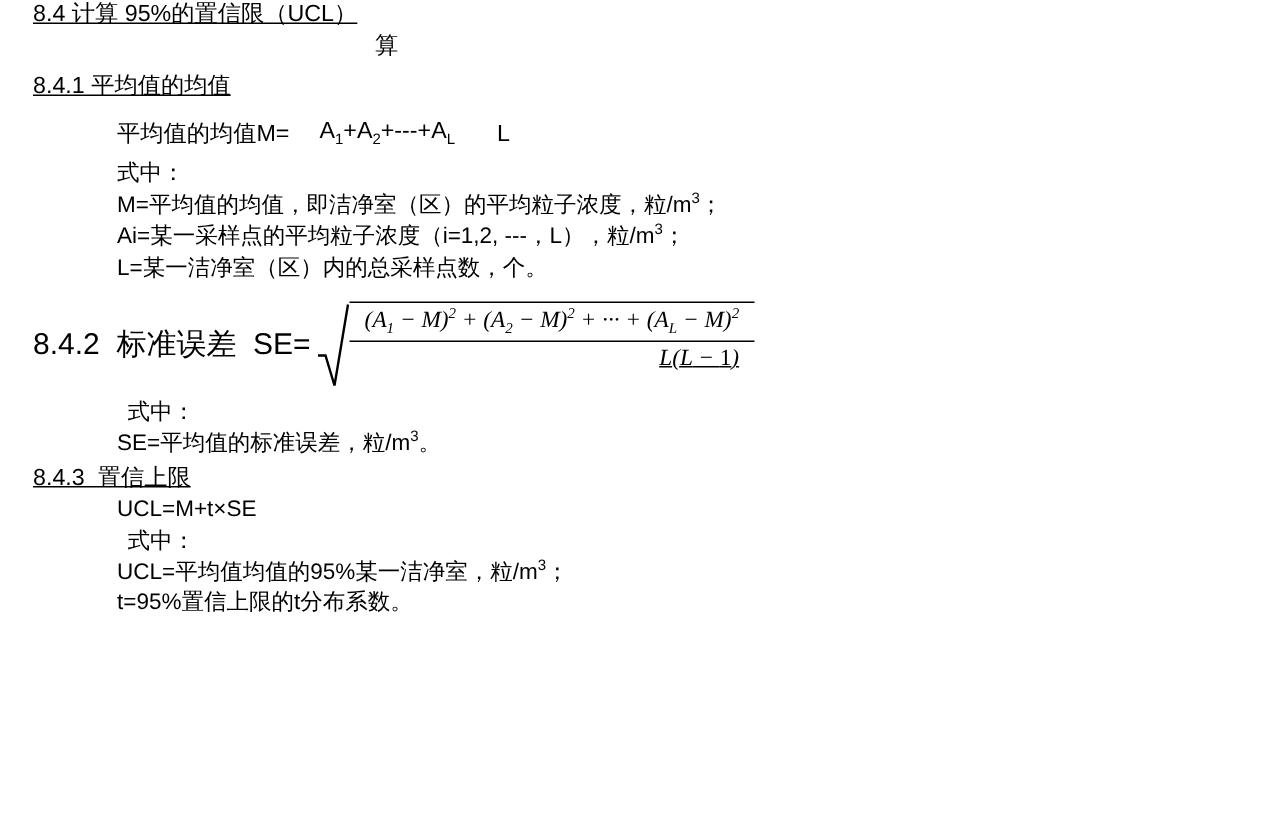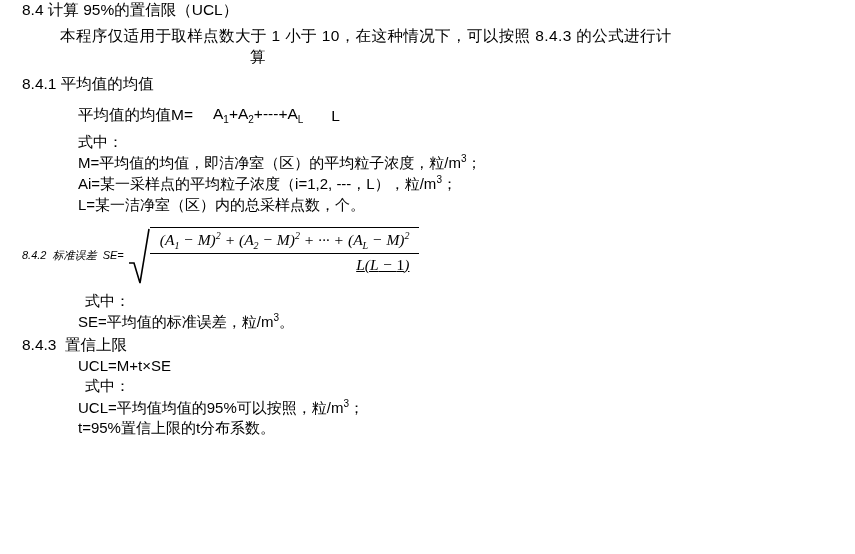--- a/index.html
+++ b/index.html
@@ -21,20 +21,21 @@
     height: 554px;
     padding: 0;
   }
   .line {
     white-space: pre;
     line-height: 1.35;
   }
   .sec-title {
     margin-left: 22px;
     font-size: 15.5px;
+    text-decoration: underline;
   }
   .indent-body {
     margin-left: 78px;
     font-size: 15px;
   }
   .intro {
     margin-left: 60px;
     margin-top: 5px;
     font-size: 15.5px;
     letter-spacing: 0.4px;
@@ -84,23 +85,22 @@
     white-space: pre;
   }
   
   .serow {
     display: flex;
     align-items: center;
     margin-top: 12px;
     margin-left: 22px;
   }
   .selabel {
-    font-size: 11px;
-    white-space: pre;
-    font-style: italic;
+    font-size: 20px;
+    white-space: pre;
   }
   .sqrt {
     display: flex;
     align-items: stretch;
     margin-left: 4px;
   }
   .radical {
     position: relative;
     width: 22px;
   }
@@ -138,21 +138,20 @@
   .spacer-sm { height: 6px; }
   .spacer-xs { height: 3px; }
 </style>
 </head>
 <body>
 
 <div class="page">
 
   <div class="line sec-title">8.4 计算 95%的置信限（UCL）</div>
 
-  <div class="line intro">本程序仅适用于取样点数大于 1 小于 10，在这种情况下，可以按照 8.4.3 的公式进行计</div>
   <div class="line intro2">算</div>
 
   <div class="spacer-sm"></div>
 
   <div class="line sec-title">8.4.1 平均值的均值</div>
 
   <div class="meanrow">
     <span class="meanlabel">平均值的均值M=</span>
     <span class="frac">
       <span class="num"><span>A</span><span class="sub">1</span><span>+</span><span>A</span><span class="sub">2</span><span>+---+</span><span>A</span><span class="sub">L</span></span>
@@ -187,16 +186,16 @@
   <div class="spacer-sm"></div>
 
   <div class="line indent-body" style="margin-left:85px;">式中：</div>
   <div class="line indent-body"><span>SE=平均值的标准误差，粒/m</span><span class="sup">3</span><span>。</span></div>
 
   <div class="spacer-xs"></div>
 
   <div class="line sec-title">8.4.3  置信上限</div>
   <div class="line indent-body">UCL=M+t×SE</div>
   <div class="line indent-body" style="margin-left:85px;">式中：</div>
-  <div class="line indent-body"><span>UCL=平均值均值的95%可以按照，粒/m</span><span class="sup">3</span><span>；</span></div>
+  <div class="line indent-body"><span>UCL=平均值均值的95%某一洁净室，粒/m</span><span class="sup">3</span><span>；</span></div>
   <div class="line indent-body">t=95%置信上限的t分布系数。</div>
 
 </div>
 
 </body></html>

